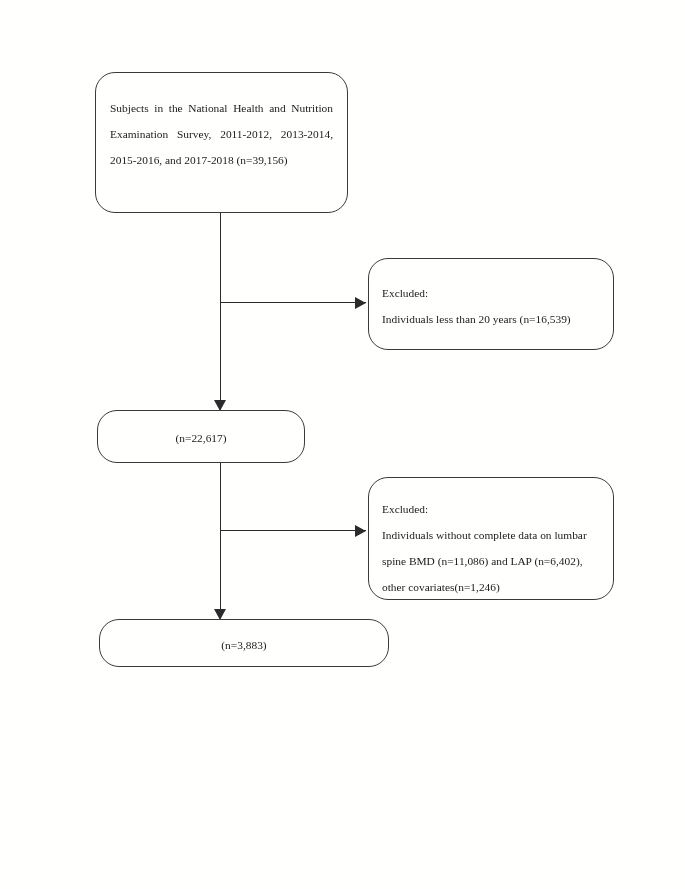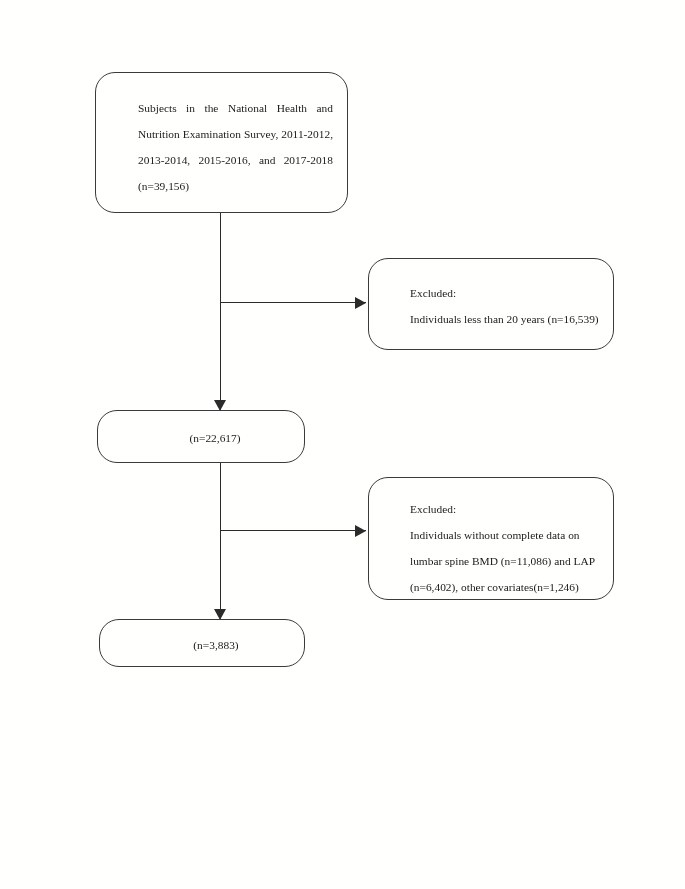--- a/index.html
+++ b/index.html
@@ -25,21 +25,20 @@
     background: #fffffd;
   }
   .box-text {
     position: absolute;
     left: 0;
     right: 0;
     font-size: 11.4px;
     line-height: 26px;
     color: #1a1a1a;
     white-space: pre-line;
-    margin-left: 28px;
   }
   
   .b1 {
     left: 95px;
     top: 72px;
     width: 253px;
     height: 141px;
   }
   .b1-text {
     top: 22px;
@@ -83,21 +82,21 @@
   .b4-text {
     top: 18px;
     left: 13px;
     right: 8px;
     text-align: left;
   }
   
   .b5 {
     left: 99px;
     top: 619px;
-    width: 206px;
+    width: 290px;
     height: 48px;
   }
   .b5-text {
     top: 12px;
     text-align: center;
   }
   
   .vline {
     position: absolute;
     width: 1.6px;

